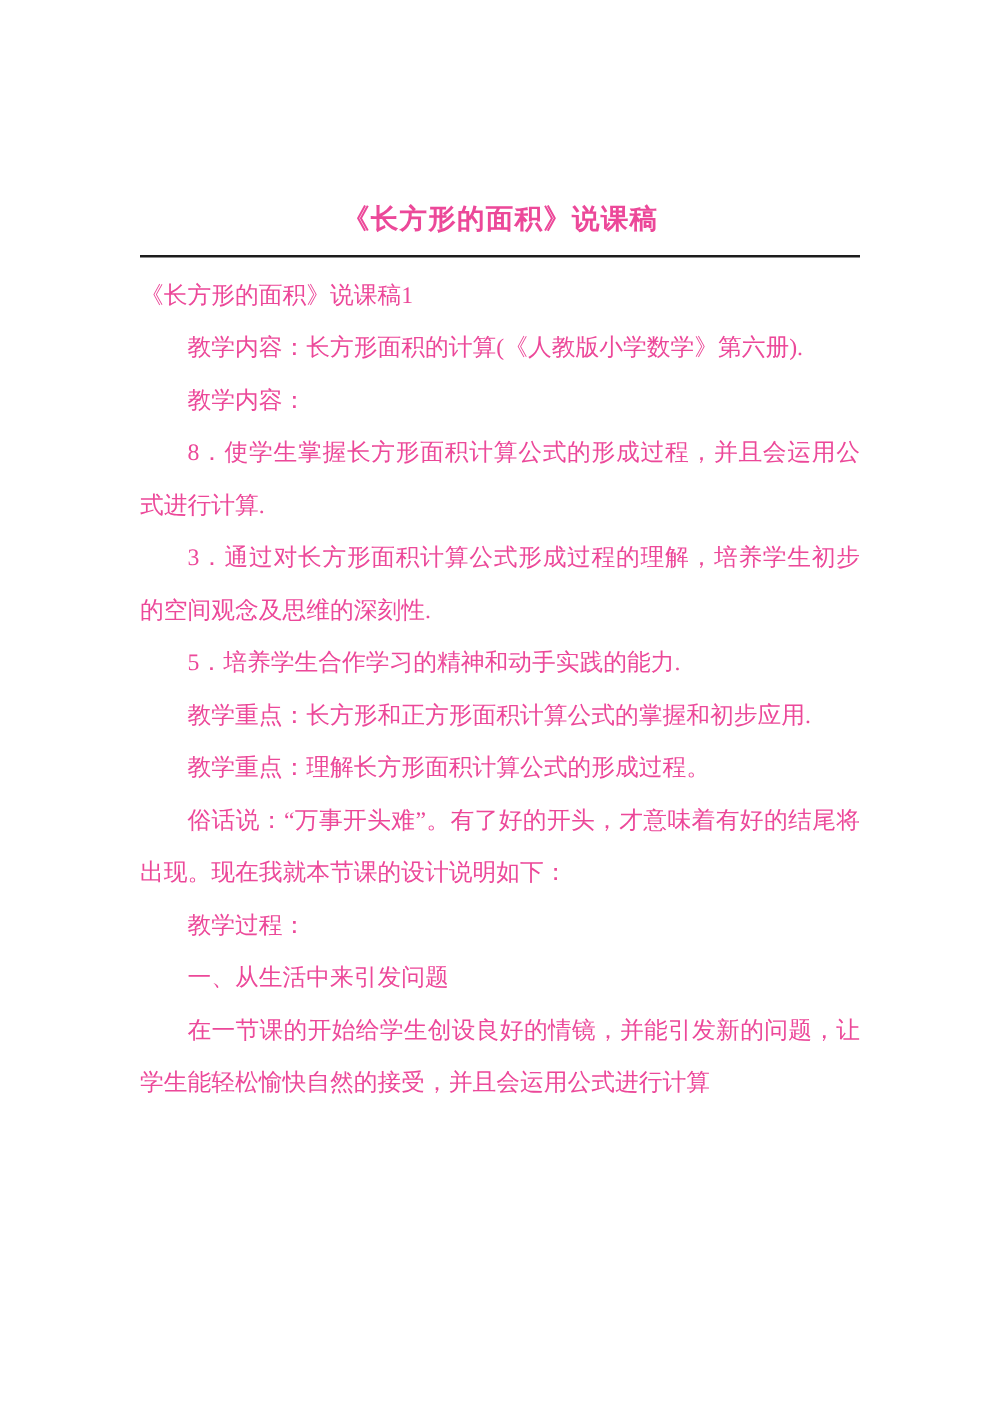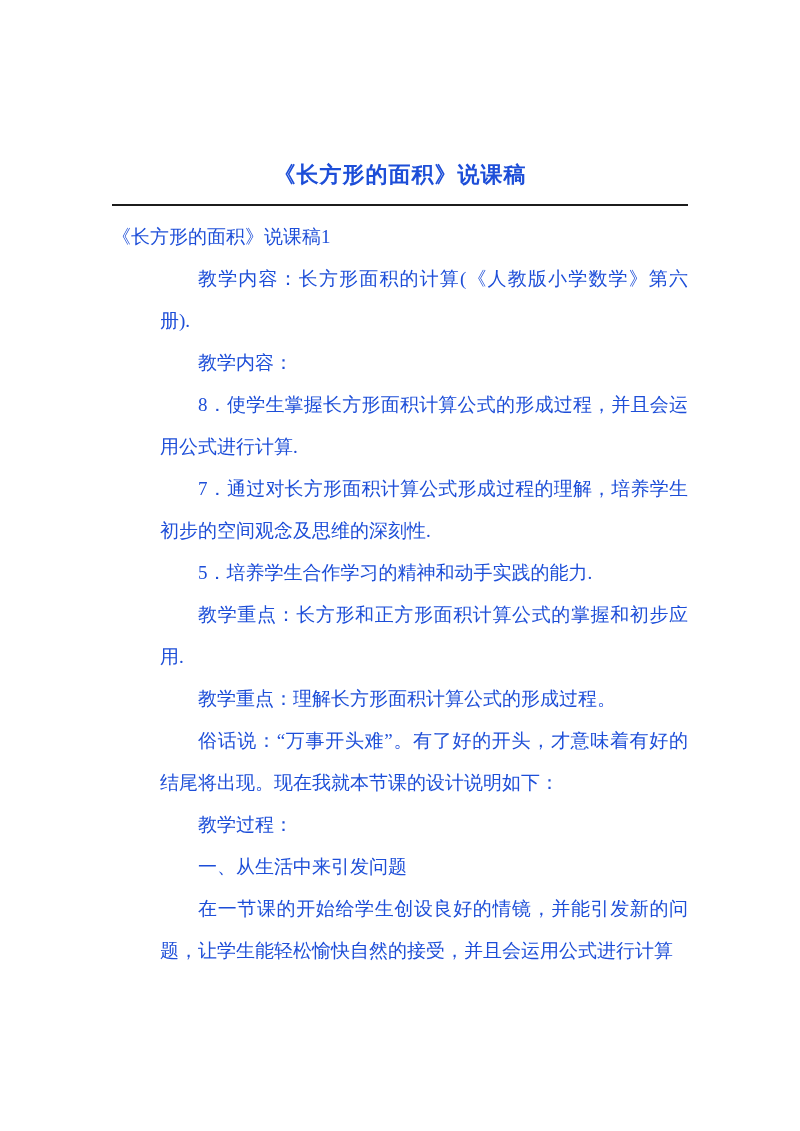--- a/index.html
+++ b/index.html
@@ -9,21 +9,21 @@
   }
   .page {
     position: relative;
     width: 800px;
     height: 1131px;
     margin: 0 auto;
     background: #ffffff;
     box-sizing: border-box;
     padding: 160px 112px 40px 112px;
     font-family: "Liberation Serif", "DejaVu Serif", serif;
-    color: #1d4ed8;
+    color: #ec4899;
     overflow: hidden;
   }
   .doc-title {
     margin: 0;
     padding: 0 0 2px 0;
     font-size: 22px;
     font-weight: 700;
     text-align: center;
     line-height: 30px;
     letter-spacing: 1px;
@@ -38,35 +38,34 @@
     font-size: 19px;
     line-height: 42px;
     text-align: justify;
   }
   .para {
     margin: 0;
     padding: 0;
   }
   .para.indent {
     text-indent: 2em;
-    margin-left: 48px;
   }
 </style>
 </head>
 <body>
 
 <div class="page">
   <h1 class="doc-title">《长方形的面积》说课稿</h1>
   <hr class="title-rule">
   <div class="doc-body" id="doc-body">
       <p class="para">《长方形的面积》说课稿1</p>
       <p class="para indent">教学内容：长方形面积的计算(《人教版小学数学》第六册).</p>
       <p class="para indent">教学内容：</p>
       <p class="para indent">8．使学生掌握长方形面积计算公式的形成过程，并且会运用公式进行计算.</p>
-      <p class="para indent">7．通过对长方形面积计算公式形成过程的理解，培养学生初步的空间观念及思维的深刻性.</p>
+      <p class="para indent">3．通过对长方形面积计算公式形成过程的理解，培养学生初步的空间观念及思维的深刻性.</p>
       <p class="para indent">5．培养学生合作学习的精神和动手实践的能力.</p>
       <p class="para indent">教学重点：长方形和正方形面积计算公式的掌握和初步应用.</p>
       <p class="para indent">教学重点：理解长方形面积计算公式的形成过程。</p>
       <p class="para indent">俗话说：“万事开头难”。有了好的开头，才意味着有好的结尾将出现。现在我就本节课的设计说明如下：</p>
       <p class="para indent">教学过程：</p>
       <p class="para indent">一、从生活中来引发问题</p>
       <p class="para indent">在一节课的开始给学生创设良好的情镜，并能引发新的问题，让学生能轻松愉快自然的接受，并且会运用公式进行计算</p>
     </div>
 </div>
 

